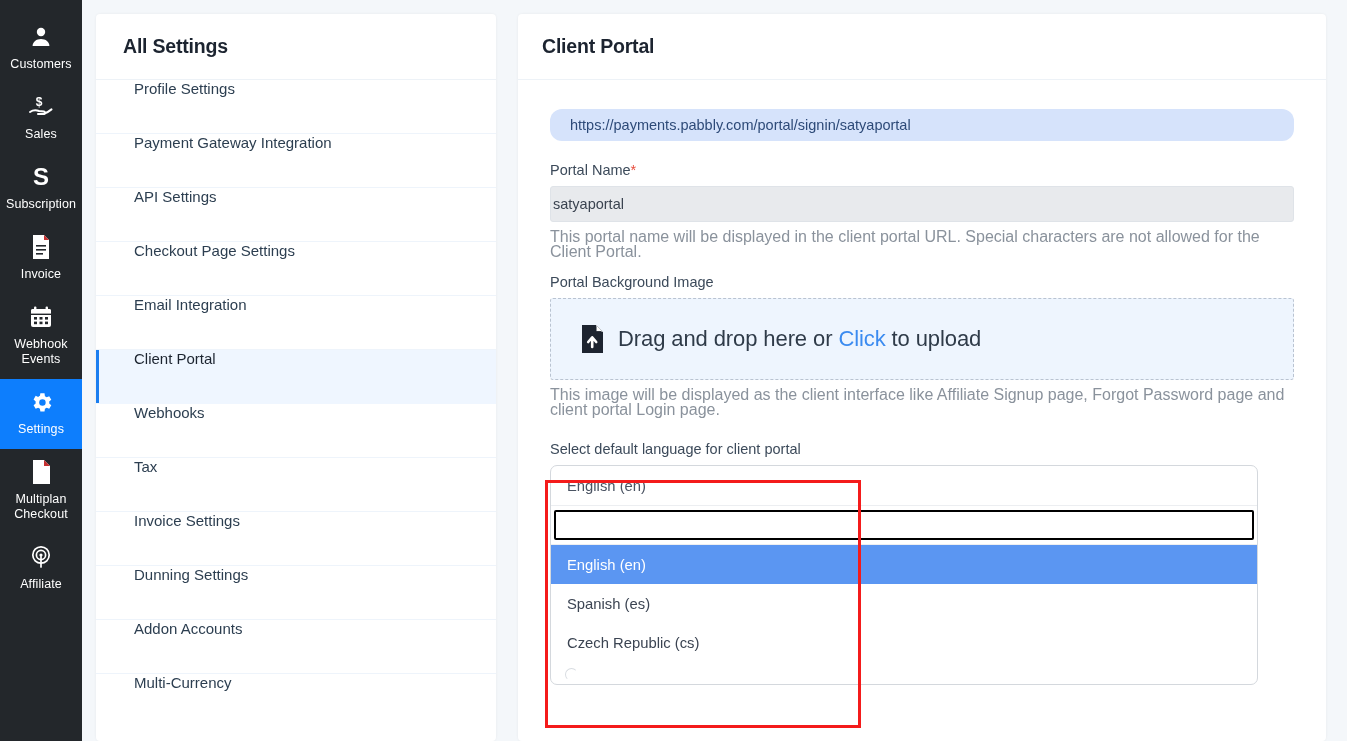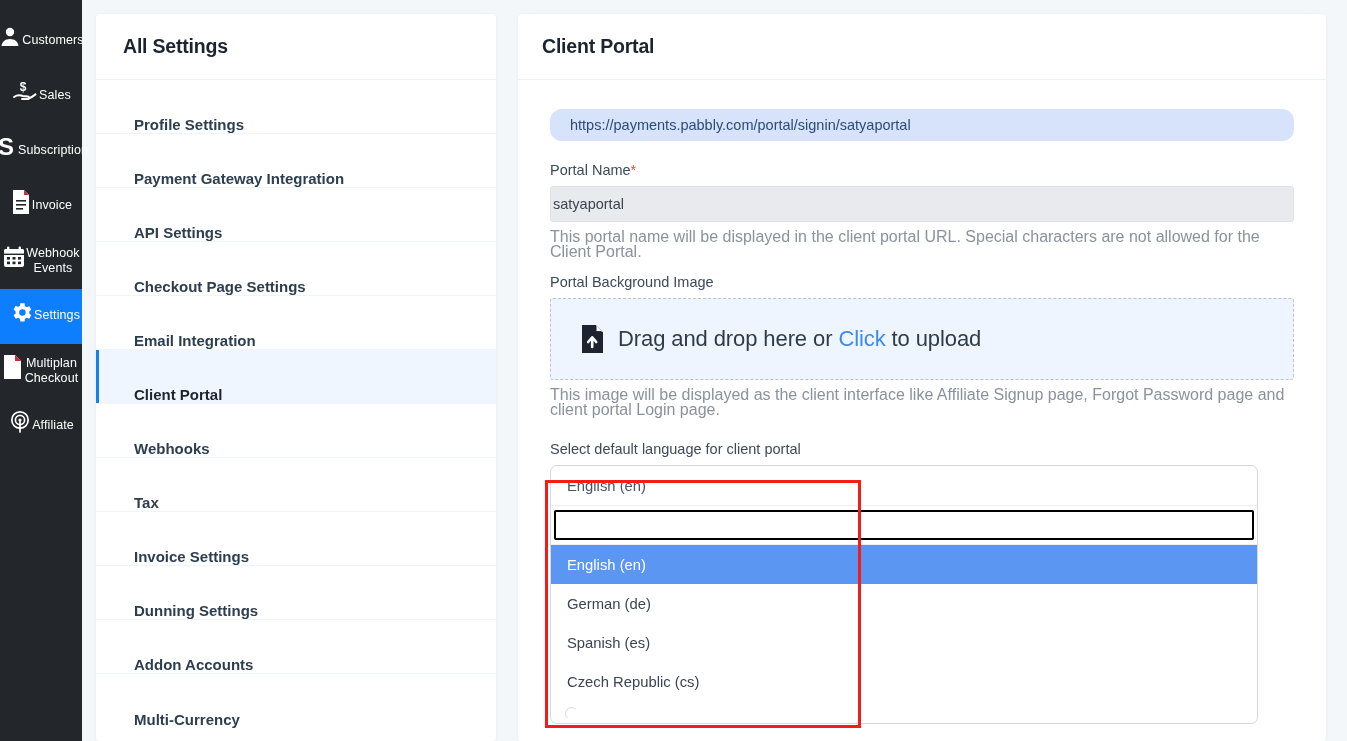--- a/index.html
+++ b/index.html
@@ -14,21 +14,21 @@
   
   .sidebar {
     width: 82px; height: 741px;
     background: #23272b;
     flex: 0 0 82px;
     display: flex; flex-direction: column;
     align-items: stretch;
     padding-top: 14px;
   }
   .nav-item {
-    display: flex; flex-direction: row;
+    display: flex; flex-direction: column;
     align-items: center; justify-content: center;
     padding: 10px 2px 12px 2px;
     color: #ffffff;
     cursor: pointer;
     user-select: none;
   }
   .nav-item.active { background: #0d7efd; justify-content: flex-end; }
   .nav-icon {
     display: flex; align-items: center; justify-content: center;
     height: 26px; margin-bottom: 7px;
@@ -51,25 +51,25 @@
   .settings-card-header {
     height: 66px; display: flex; align-items: center;
     padding: 0 27px;
     border-bottom: 1px solid #edf2f7;
   }
   .settings-card-title {
     font-size: 19.5px; font-weight: bold; color: #1c2430; letter-spacing: -.2px;
   }
   .settings-list { padding: 0; }
   .settings-item {
-    height: 54px; display: flex; align-items: flex-end;
+    height: 54px; display: flex; align-items: flex-start;
     padding: 0 27px 0 38px;
     font-size: 15px; color: #2c3e50;
     border-bottom: 1px solid #eef4fb;
-    cursor: pointer; position: relative; font-weight: bold;
+    cursor: pointer; position: relative;
   }
   .settings-item:last-child { border-bottom: none; }
   .settings-item.active {
     background: #eff6ff; color: #1c2430;
     border-bottom: 1px solid #eff6ff;
   }
   .settings-item.active::before {
     content: ""; position: absolute; left: 0; top: 0; bottom: 0;
     width: 3px; background: #1a7ef0;
   }
@@ -367,23 +367,20 @@
           <div class="select-display">English (en)</div>
 
           <div class="select-search-row">
             <input class="select-search" type="text" value="" style="">
           </div>
 
           <div class="opt selected">
               <span>English (en)</span>
             </div>
           <div class="opt">
-              <span>German (de)</span>
-            </div>
-          <div class="opt">
               <span>Spanish (es)</span>
             </div>
           <div class="opt">
               <span>Czech Republic (cs)</span>
             </div>
           <div class="opt-tail">
               <span class="ghost"></span>
             </div>
         </div>
       </div>

